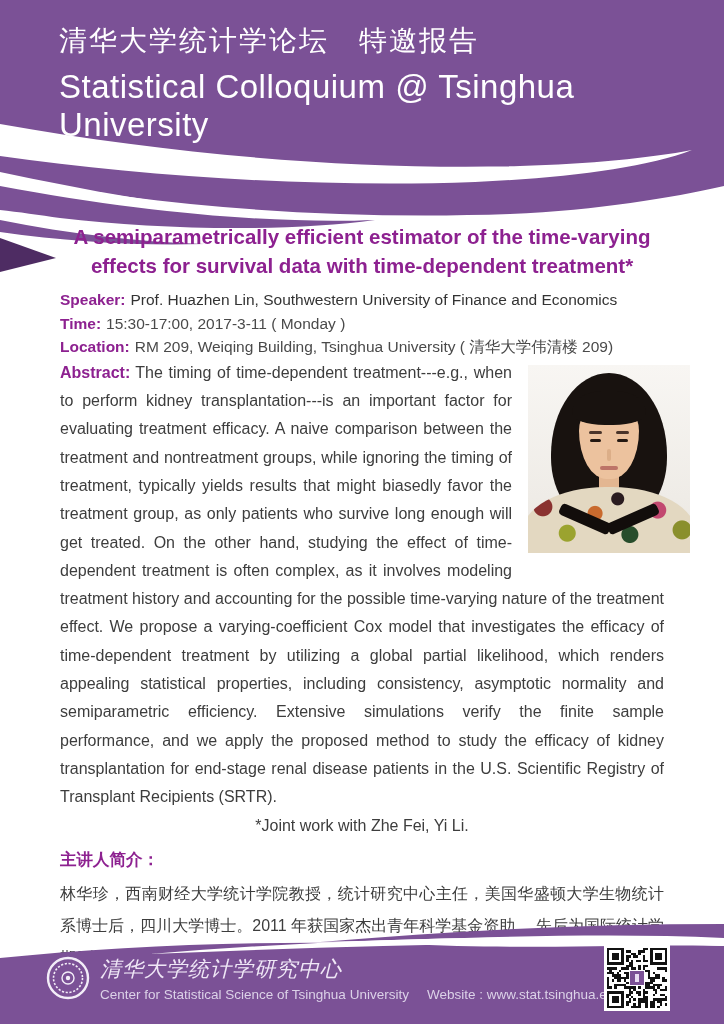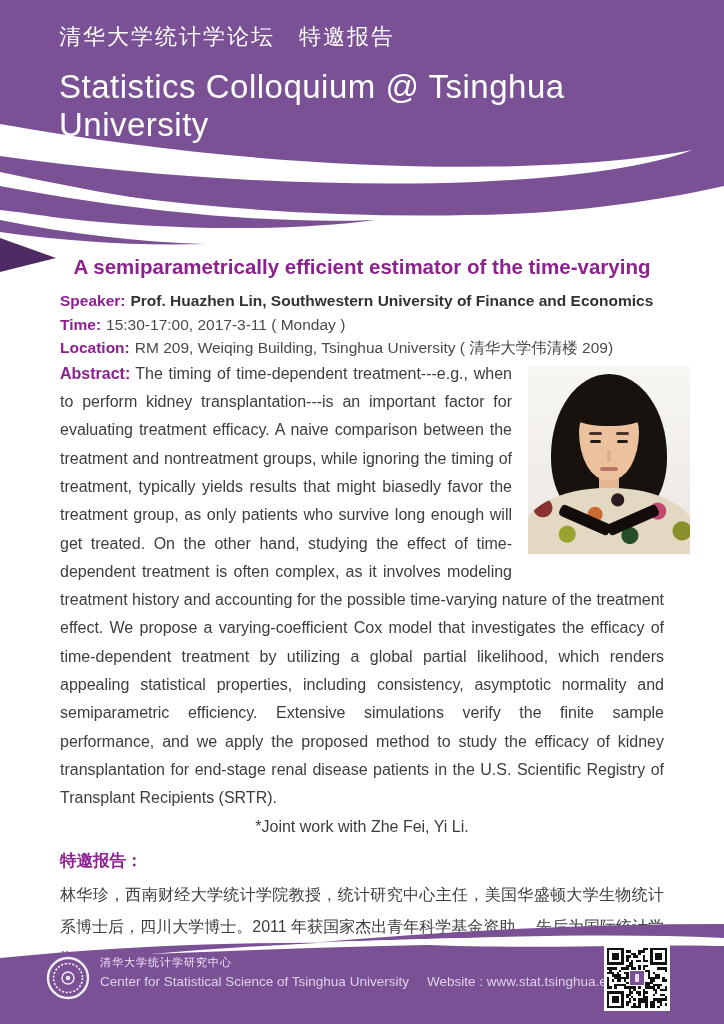--- a/index.html
+++ b/index.html
@@ -11,29 +11,29 @@
     --footer-en:#dcd2e8;
   }
   *{margin:0;padding:0;box-sizing:border-box;}
   html,body{background:#fff;}
   body{font-family:"Liberation Sans","DejaVu Sans",sans-serif;}
   .poster{position:relative;width:724px;height:1024px;background:#fff;overflow:hidden;}
 
   
   .top-waves{position:absolute;top:0;left:0;width:724px;height:290px;z-index:0;display:block;}
 
-  .hdr-zh{position:absolute;left:59px;top:22px;z-index:2;color:#fff;font-size:22px;font-weight:400;letter-spacing:2px;}
+  .hdr-zh{position:absolute;left:59px;top:22px;z-index:2;color:#fff;font-size:28px;font-weight:400;letter-spacing:2px;}
   .hdr-en{position:absolute;left:59px;top:68px;z-index:2;color:#fff;font-size:33px;font-weight:300;letter-spacing:.5px;}
 
   
   .content{position:absolute;left:60px;top:222px;width:604px;z-index:3;}
-  .talk-title{text-align:center;color:var(--accent-purple);font-weight:bold;font-size:20.5px;line-height:29px;margin-top:30px;}
+  .talk-title{text-align:center;color:var(--accent-purple);font-weight:bold;font-size:20.5px;line-height:29px;}
   .info{margin-top:8px;font-size:15.5px;line-height:23.6px;color:#4a4a4a;}
   .info .lbl{color:var(--accent-purple);font-weight:bold;margin-right:5px;}
-  .info .strong{color:#333;font-weight:bold;}
+  .info .strong{color:#333;font-weight:normal;}
 
   .abstract{font-size:16px;line-height:28.3px;color:var(--body-text);text-align:justify;}
   .abstract .lbl{color:var(--accent-purple);font-weight:bold;margin-right:5px;}
   .joint{text-align:center;}
 
   .bio{margin-top:9px;}
   .bio-heading{color:var(--accent-purple);font-weight:bold;font-size:16.5px;}
   .bio p{margin-top:7px;font-size:16px;line-height:32px;color:var(--body-text);text-align:justify;}
 
   
@@ -65,47 +65,48 @@
      border-radius:48% 48% 0 0 / 70% 70% 0 0;}
   .photo .collar{position:absolute;bottom:28px;width:54px;height:12px;background:#120d0b;z-index:3;border-radius:4px;}
   .photo .collar.l{left:30px;transform:rotate(24deg);}
   .photo .collar.r{right:30px;transform:rotate(-24deg);}
 
   
   .footer{position:absolute;left:0;bottom:0;width:724px;height:100px;z-index:4;}
   .footer svg.f-waves{position:absolute;left:0;top:0;width:724px;height:100px;display:block;}
   .f-seal{position:absolute;left:46px;top:32px;width:44px;height:44px;}
   .f-text{position:absolute;left:100px;top:31px;}
-  .f-zh{color:var(--footer-zh);font-size:11px;letter-spacing:1px;}
+  .f-zh{color:var(--footer-zh);font-size:21px;letter-spacing:1px;font-style:italic;}
   .f-en-row{margin-top:4px;color:var(--footer-en);font-size:13.5px;}
   .f-web{margin-left:18px;}
   .qr{position:absolute;right:54px;top:21px;width:66px;height:66px;background:#fff;padding:3px;}
   .qr svg{display:block;width:60px;height:60px;shape-rendering:crispEdges;}
 </style>
 </head>
 <body>
 
 <div class="poster">
 
   <svg class="top-waves" viewBox="0 0 724 290" preserveAspectRatio="none" aria-hidden="true">
     <path fill="var(--header-purple)" d="M0,0 H724 V200 C640,218 540,228 440,228 C300,226 150,204 0,172 Z"></path>
     <path fill="#ffffff" d="M0,124 C180,156 360,170 520,166 C590,164 650,158 692,150 C645,168 565,178 475,182 C315,188 140,176 0,156 Z"></path>
     <path fill="#ffffff" d="M0,176 C160,208 340,220 510,214 C600,210 670,198 724,186 L724,300 L0,300 Z"></path>
     <path fill="var(--header-purple)" d="M0,186 C150,214 280,224 375,220 C290,232 160,230 60,218 C40,215 18,212 0,210 Z"></path>
     <path fill="var(--header-purple)" d="M0,220 C70,234 140,242 205,244 C140,246 70,242 0,232 Z"></path>
     <path fill="var(--stripe-dark)" d="M0,238 L56,258 L0,272 Z"></path>
   </svg>
 
   <div class="hdr-zh">清华大学统计学论坛　特邀报告</div>
-  <div class="hdr-en">Statistics Colloquium @ Tsinghua University</div>
+  <div class="hdr-en">Statistical Colloquium @ Tsinghua University</div>
 
   <div class="content">
 
     <div class="talk-title">
       <div>A semiparametrically efficient estimator of the time-varying</div>
+      <div>effects for survival data with  time-dependent treatment*</div>
     </div>
 
     <div class="info">
       <div>
         <span class="lbl">Speaker:</span><span class="strong">Prof. Huazhen Lin,  Southwestern University of Finance and Economics</span>
       </div>
       <div>
         <span class="lbl">Time:</span><span>15:30-17:00, 2017-3-11 ( Monday )</span>
       </div>
       <div>
@@ -127,21 +128,21 @@
         <div class="mouth"></div>
         <div class="body"></div>
         <div class="collar l"></div>
         <div class="collar r"></div>
       </div>
       <p><span class="lbl">Abstract:</span><span>The timing of time-dependent treatment---e.g., when to perform kidney transplantation---is an important factor  for evaluating treatment efficacy. A naive comparison between the treatment and nontreatment groups, while ignoring the timing of treatment, typically yields results that might biasedly favor the treatment group, as only patients who survive long enough  will get treated. On the other hand, studying the  effect of time-dependent treatment is often complex, as it involves modeling treatment history and accounting for the possible time-varying nature of the treatment effect. We propose a varying-coefficient Cox model that investigates the efficacy of time-dependent treatment by utilizing a global partial likelihood, which renders appealing statistical properties, including consistency, asymptotic normality and semiparametric efficiency. Extensive simulations verify the finite sample performance, and we apply the proposed method to study the efficacy of kidney transplantation for end-stage renal disease patients in the U.S. Scientific Registry of Transplant Recipients (SRTR).</span></p>
       <p class="joint">*Joint work with  Zhe  Fei,  Yi  Li.</p>
     </div>
 
     <div class="bio">
-      <div class="bio-heading">特邀报告：</div>
+      <div class="bio-heading">主讲人简介：</div>
       <p>林华珍，西南财经大学统计学院教授，统计研究中心主任，美国华盛顿大学生物统计系博士后，四川大学博士。2011 年获国家杰出青年科学基金资助。 先后为国际统计学期刊《Biometrics》、《Scandinavian Journal of Statistics》、《Statistics and Its Interface》Associate Editor； 国内核心学术期刊《应用概率统计》、《系统科学与数学》、《数理统计与管理》编委。主要研究领域：转换模型、非参数方法、生存数据分析、ROC 方法、偏态数据分析、捕获 - 再捕获数据分析、相关数据分析、函数数据分析。</p>
     </div>
 
   </div>
 
   <div class="footer">
     <svg class="f-waves" viewBox="0 0 724 100" preserveAspectRatio="none" aria-hidden="true">
       <path fill="var(--header-purple)" d="M0,34 C120,22 260,16 400,20 C540,26 640,20 724,22 L724,100 L0,100 Z"></path>
       <path fill="var(--header-purple)" d="M320,18 C460,6 590,0 724,0 L724,14 C600,8 470,14 320,18 Z"></path>
       <path fill="#ffffff" d="M150,30 C340,14 540,10 724,16 L724,22 C540,16 350,22 150,30 Z"></path>

